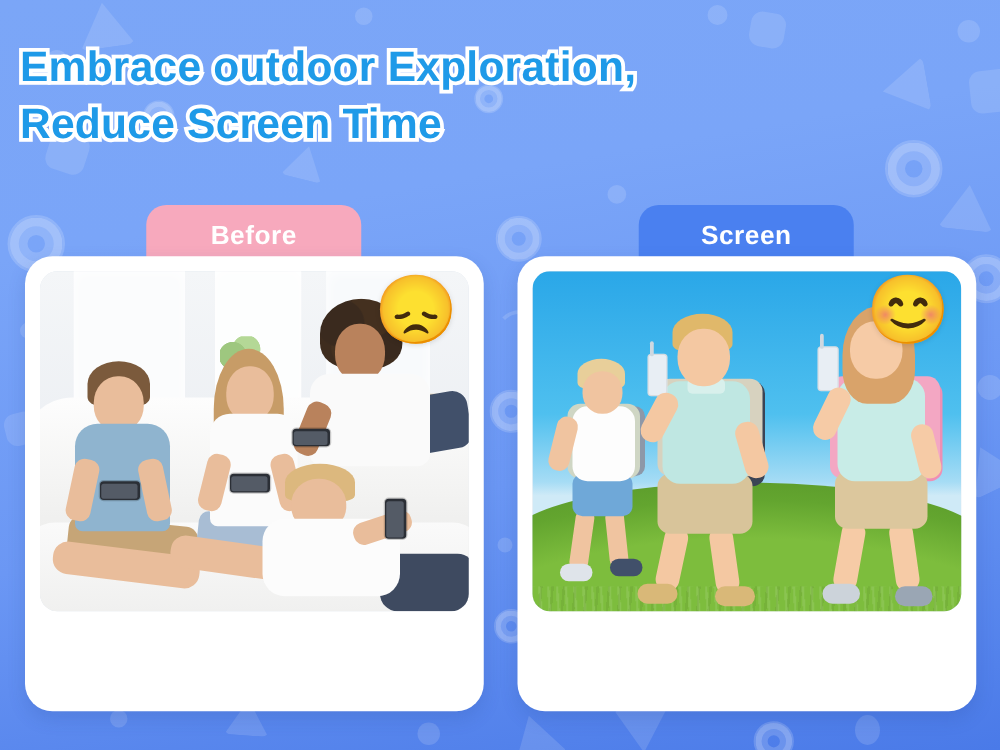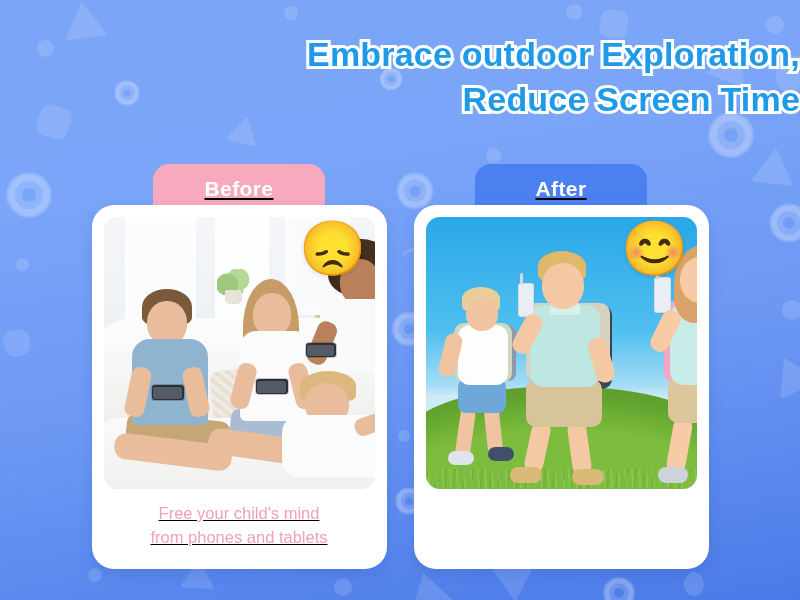--- a/index.html
+++ b/index.html
@@ -50,23 +50,23 @@
   .deco-arc {
     width: 40px; height: 40px;
     border: 3px solid rgba(255,255,255,0.15);
     border-color: rgba(255,255,255,0.15) transparent transparent transparent;
     border-radius: 50%;
   }
 
   
   .headline {
     position: absolute;
-    left: 4px; right: 0;
+    left: 16px; right: 0;
     top: 32px;
-    text-align: right;
+    text-align: left;
     font-size: 34px;
     line-height: 1.32;
     font-weight: bold;
     letter-spacing: 0.2px;
     color: #1e9ae8;
     -webkit-text-stroke: 6px #ffffff;
     paint-order: stroke fill;
     text-shadow: 0 2px 0 rgba(255,255,255,0.55);
     white-space: pre-line;
   }
@@ -74,21 +74,21 @@
   
   .columns {
     position: absolute;
     left: 0; top: 164px;
     width: 800px;
     display: flex;
     justify-content: center;
     gap: 27px;
   }
 
-  .column { position: relative; width: 295px; text-decoration: underline; }
+  .column { position: relative; width: 367px; }
 
   .badge {
     position: relative;
     z-index: 3;
     margin: 0 auto;
     width: 172px;
     height: 50px;
     border-radius: 16px 16px 6px 6px;
     display: flex;
     align-items: center;
@@ -388,27 +388,25 @@
               <div class="limb k4-pant"></div>
               <div class="hair k4-hair"></div>
               <div class="head k4-head"></div>
               <div class="torso k4-torso"></div>
               <div class="limb k4-armR"></div>
               <div class="phone k4-phone"></div>
             </div>
           </div>
           <div class="emoji">😞</div>
         </div>
-        <div class="caption before">Free your child's mind
-from phones and tablets</div>
       </div>
     </div>
 
     <div class="column">
-      <div class="badge after">After</div>
+      <div class="badge after">Screen</div>
       <div class="card">
         <div class="photo">
           <div class="scene-outdoor">
             <div class="hill">
               <div class="grass-tex"></div>
             </div>
 
             <div class="okid">
               <div class="bag o1-bagD"></div>
               <div class="bag o1-bag"></div>

